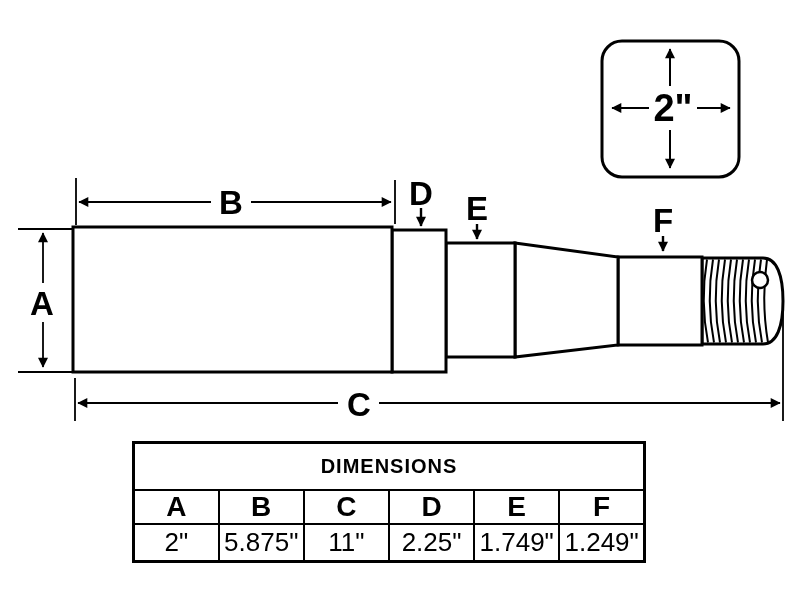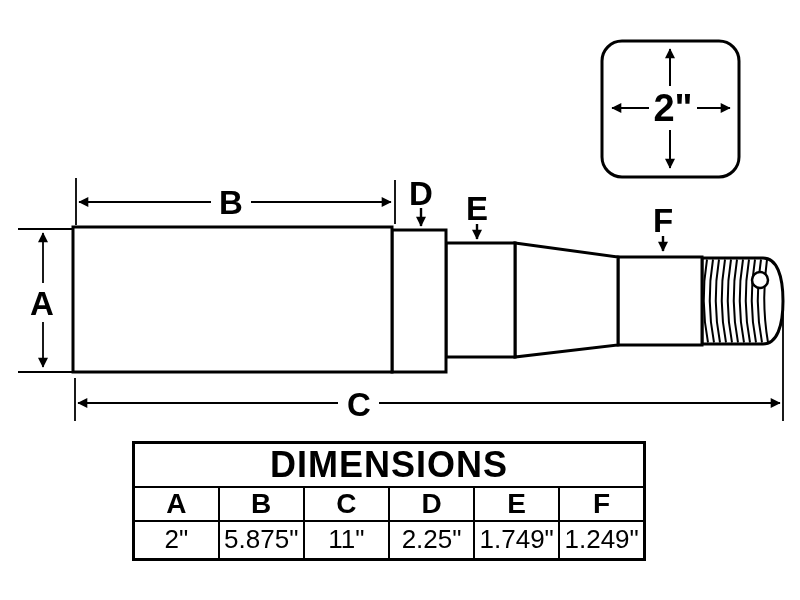--- a/index.html
+++ b/index.html
@@ -30,21 +30,21 @@
   }
   table.dims th, table.dims td {
     border: 2px solid #000000;
     text-align: center;
     vertical-align: middle;
     padding: 0;
     white-space: nowrap;
     overflow: hidden;
   }
   table.dims { border: 3px solid #000000; }
-  tr.title-row th { height: 41px; font-size: 36px; font-weight: 700; letter-spacing: 1px; }
+  tr.title-row th { height: 47px; font-size: 20px; font-weight: 700; letter-spacing: 1px; }
   tr.letter-row td { height: 33px; font-size: 28px; font-weight: 700; }
   tr.value-row td { height: 38px; font-size: 26px; font-weight: 400; }
 </style>
 </head>
 <body>
 
 <div id="stage">
 
   <svg id="drawing" width="800" height="600" viewBox="0 0 800 600">
     <defs>

